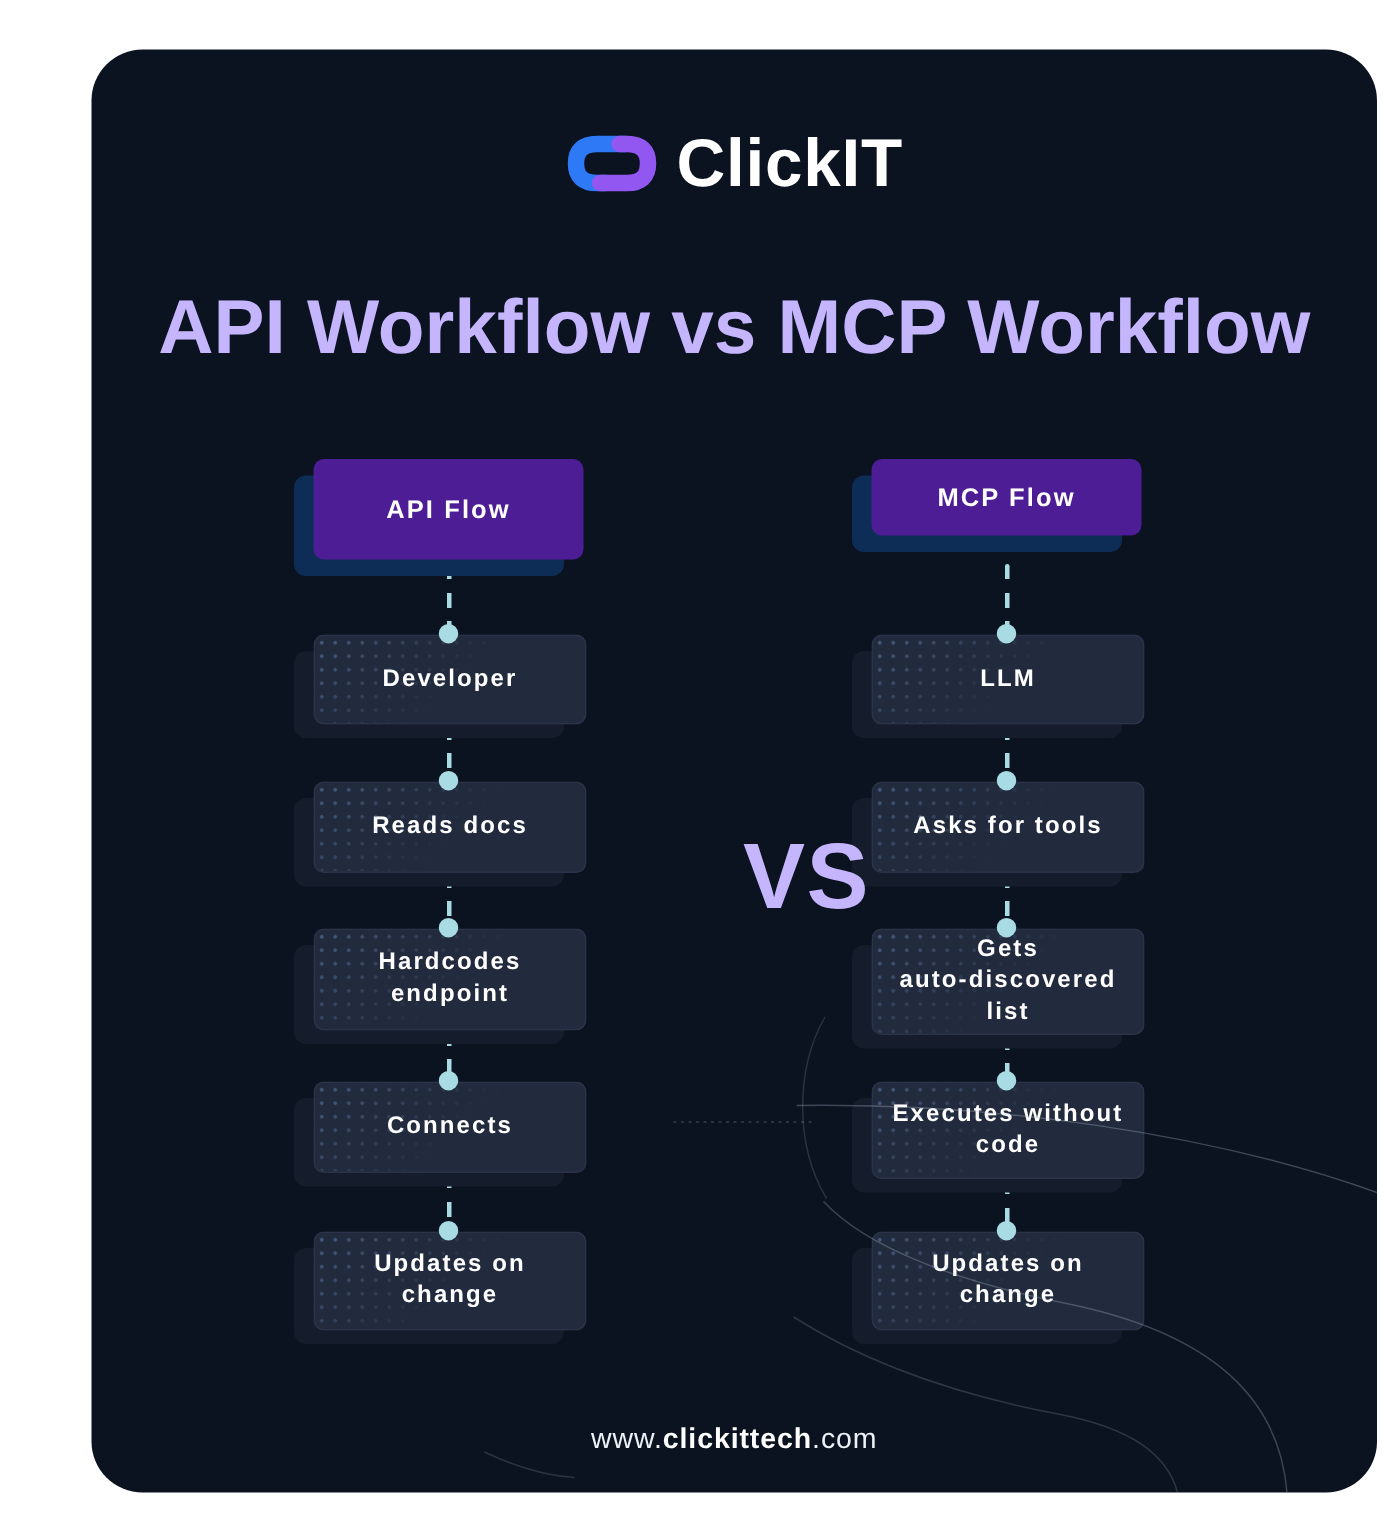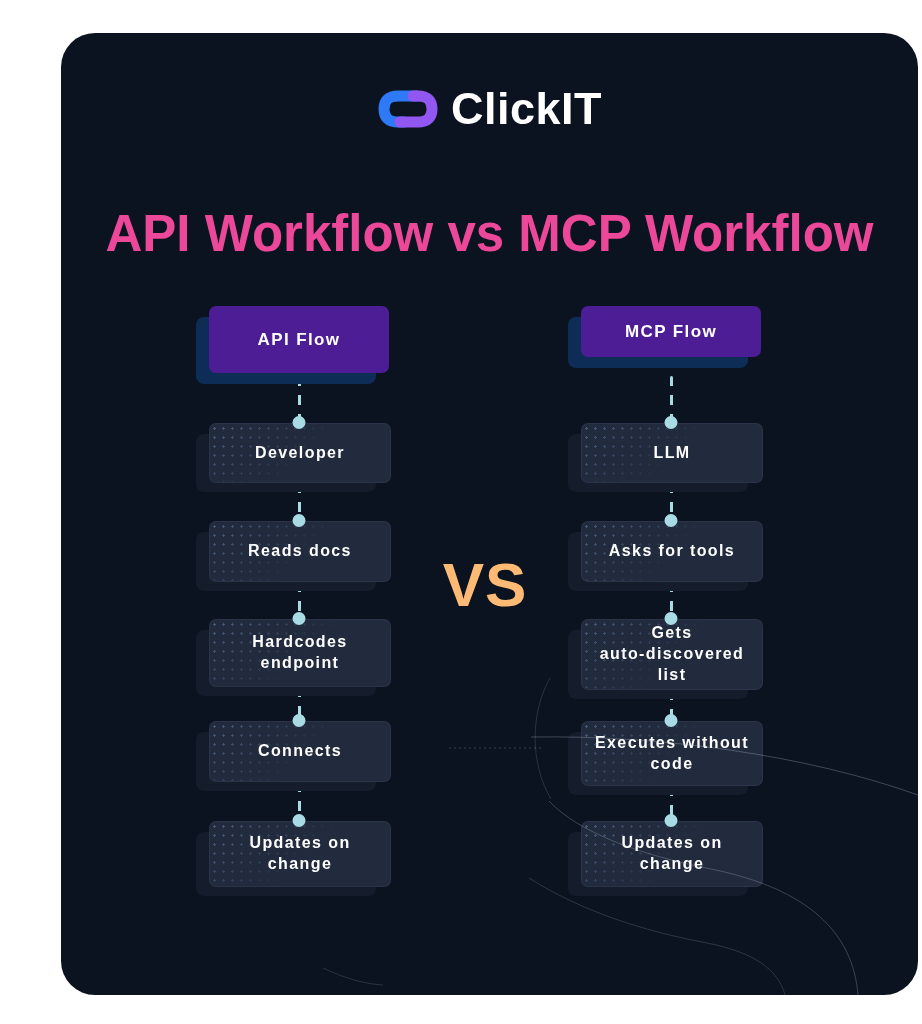--- a/index.html
+++ b/index.html
@@ -12,22 +12,22 @@
     background:#0b1220;border-radius:34px;overflow:hidden;margin-left:28px;
   }
   
   .curves{position:absolute;left:0;top:0;width:857px;height:962px;z-index:3;pointer-events:none;}
 
   
   .logo{position:absolute;top:50px;left:0;width:100%;display:flex;align-items:center;justify-content:center;gap:12px;z-index:2;}
   .logo-text{color:#ffffff;font-size:45px;font-weight:bold;letter-spacing:.5px;}
 
   
-  .title{position:absolute;top:172px;left:0;width:100%;margin:0;text-align:center;
-    color:#ec4899;font-size:51px;font-weight:bold;letter-spacing:0;line-height:1.15;z-index:2;}
+  .title{position:absolute;top:156px;left:0;width:100%;margin:0;text-align:center;
+    color:#c4b5fd;font-size:51px;font-weight:bold;letter-spacing:0;line-height:1.15;z-index:2;}
 
   
   .bw{position:absolute;z-index:2;}
   .sh{position:absolute;left:-13px;top:11px;width:100%;height:100%;border-radius:8px;}
   .hsh{background:#0e2d56;}
   .ish{background:#151c2c;}
   .bx{position:relative;width:100%;height:100%;border-radius:7px;display:flex;align-items:center;justify-content:center;text-align:center;z-index:1;}
   .bx.header{background:#4c1d95;}
   .bx.item{background:#222b3d;border:1px solid rgba(150,170,210,0.07);}
   .lbl{color:#ffffff;font-weight:bold;white-space:pre-line;padding:0 6px;}
@@ -38,22 +38,22 @@
     background-size:9px 9px;
     -webkit-mask-image:linear-gradient(135deg, rgba(0,0,0,.9), transparent 55%);
     mask-image:linear-gradient(135deg, rgba(0,0,0,.9), transparent 55%);
   }
   .dot{position:absolute;left:50%;top:0;width:13px;height:13px;border-radius:50%;
     background:#a8dbe4;transform:translate(-50%,-54%);z-index:4;}
   .conn{position:absolute;width:3px;border-radius:2px;z-index:1;
     background:repeating-linear-gradient(to bottom,#a8dbe4 0 10px, transparent 10px 19px);}
 
   
-  .vs{position:absolute;left:329px;top:516px;width:190px;text-align:center;
-    color:#fdba74;font-size:62px;font-weight:bold;letter-spacing:1px;z-index:2;}
+  .vs{position:absolute;left:329px;top:516px;width:190px;text-align:right;
+    color:#c4b5fd;font-size:62px;font-weight:bold;letter-spacing:1px;z-index:2;}
 
   
   .footer{position:absolute;top:916px;left:0;width:100%;text-align:center;
     color:#eef2f7;font-size:19px;letter-spacing:.6px;z-index:2;}
   .footer .b{font-weight:bold;color:#ffffff;}
 </style>
 </head>
 <body>
 
 <div class="card">
@@ -192,14 +192,15 @@
     <div class="bx item">
       <div class="speckle"></div>
       <span class="lbl">Updates on
 change</span>
     </div>
     <div class="dot"></div>
   </div>
 
   <div class="vs">VS</div>
 
+  <div class="footer"><span>www.</span><span class="b">clickittech</span><span>.com</span></div>
 
 </div>
 
 </body></html>

